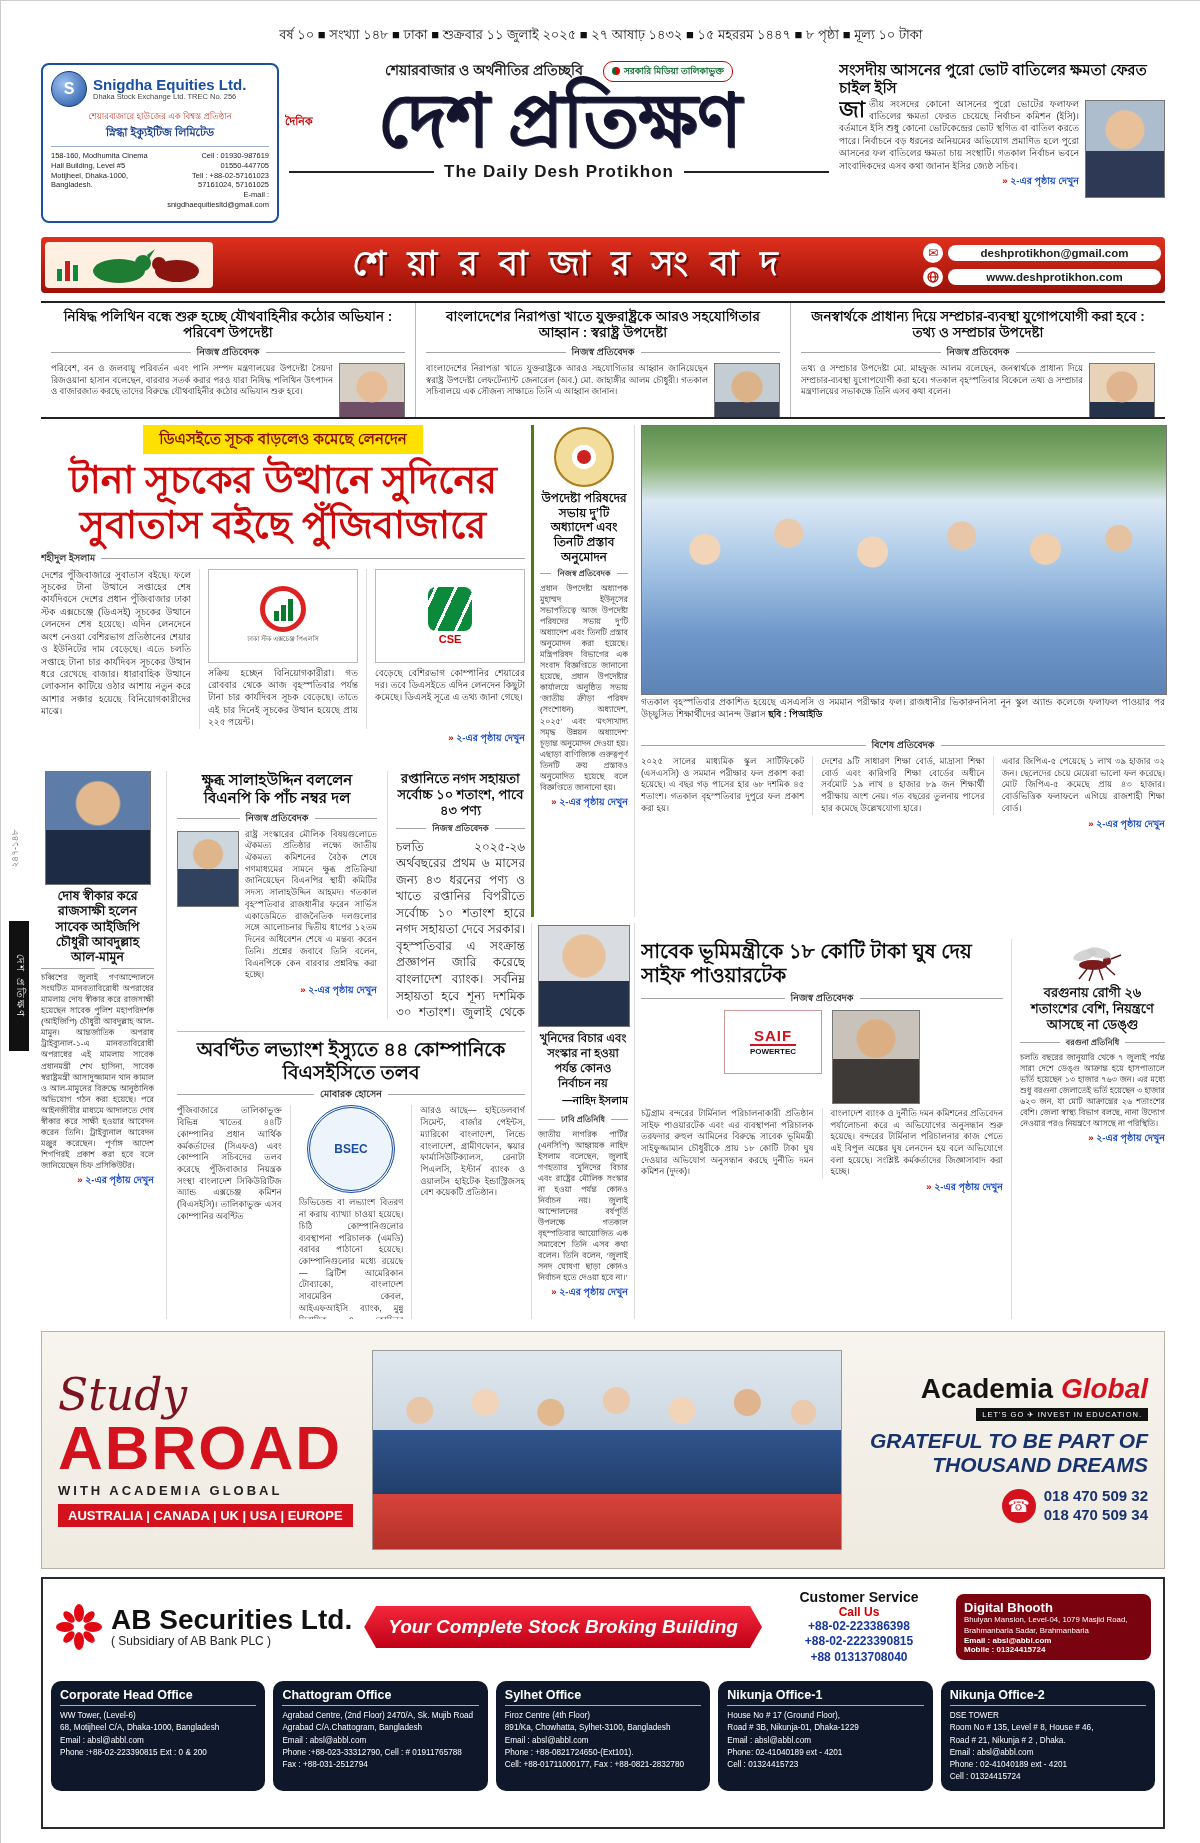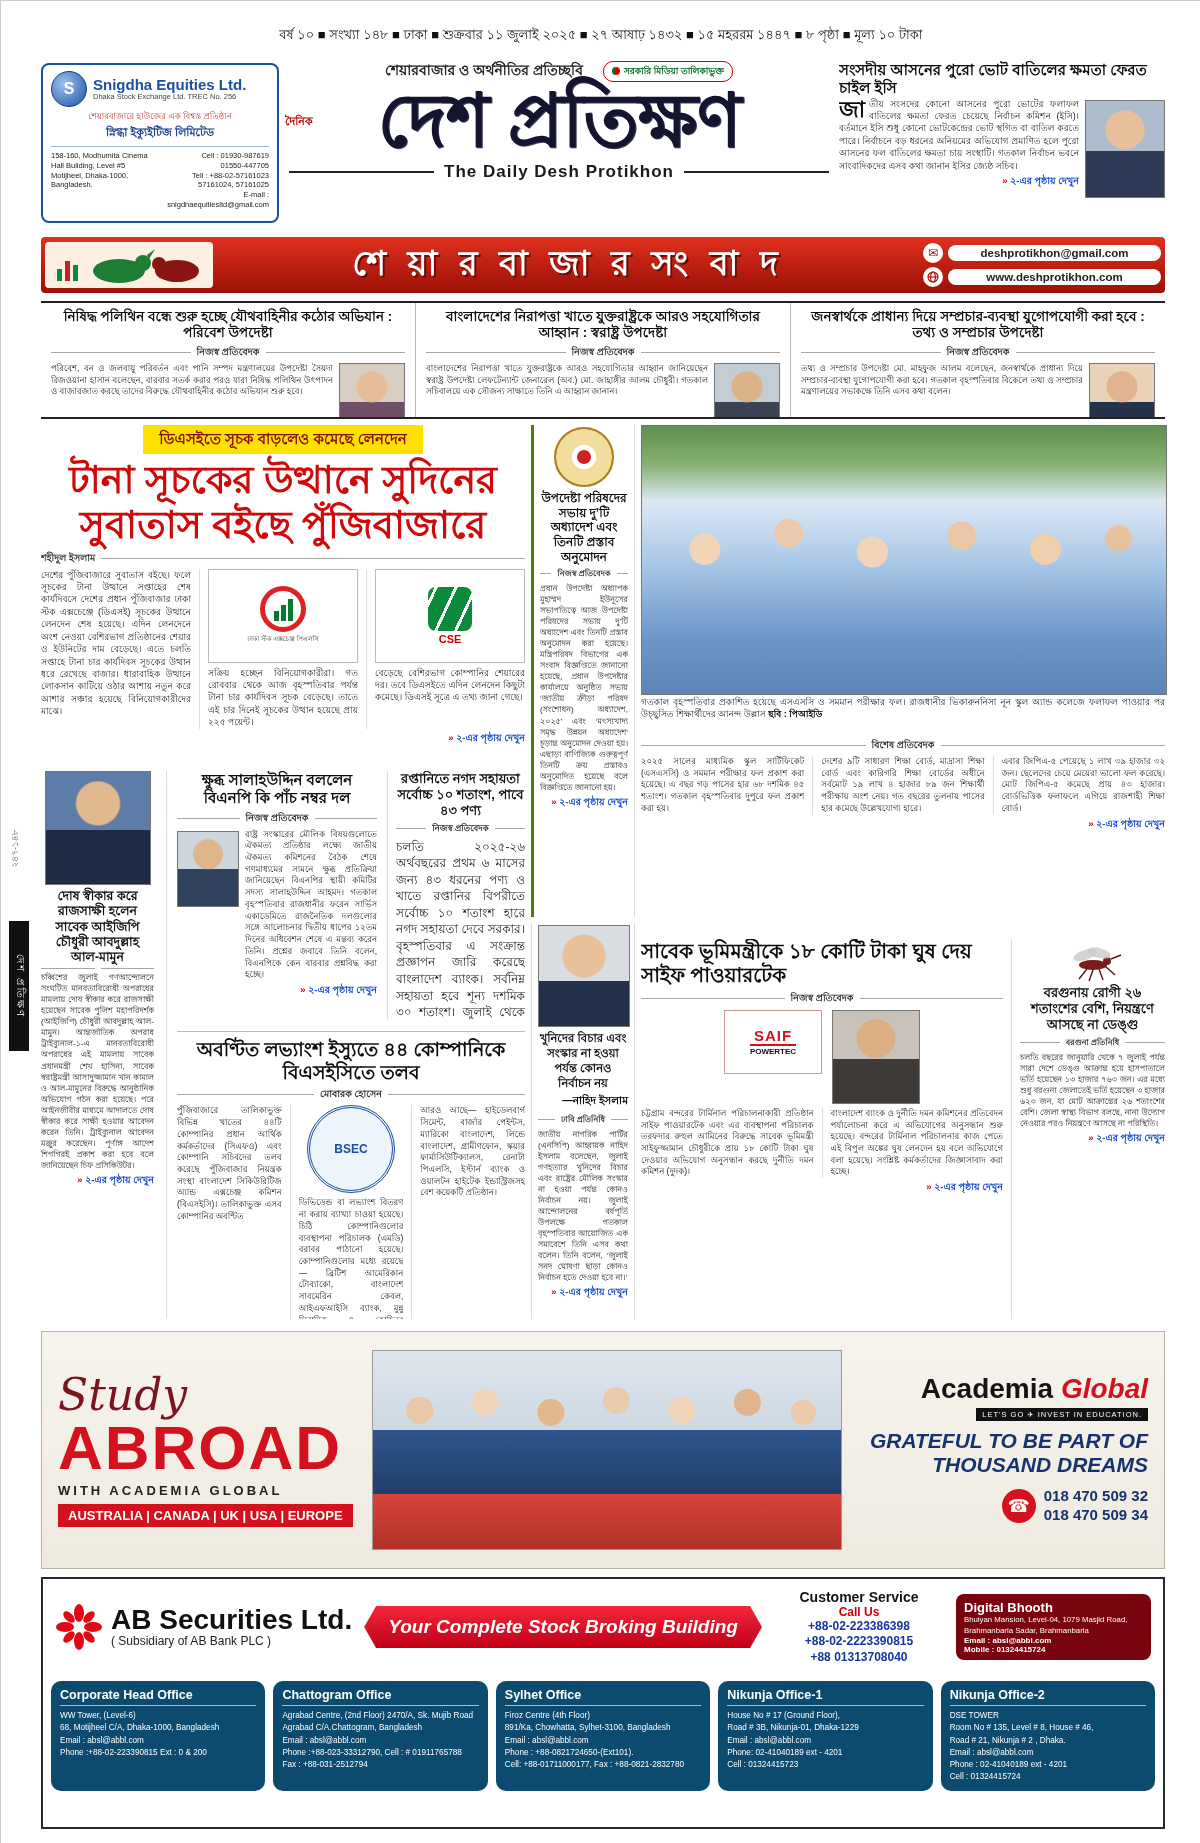--- a/index.html
+++ b/index.html
@@ -211,21 +211,21 @@
         clip-path:polygon(0 50%,3% 0,97% 0,100% 50%,97% 100%,3% 100%);}
   .cs{width:170px;flex:0 0 auto;text-align:center;}
   .cs .t{font-size:14px;font-weight:800;color:#111;}
   .cs .c{font-size:12px;font-weight:bold;color:#d00000;}
   .cs .p{font-size:12px;font-weight:bold;color:#1535a0;line-height:1.3;}
   .booth{width:195px;flex:0 0 auto;background:#7a0310;color:#fff;border-radius:8px;padding:6px 8px;box-sizing:border-box;}
   .booth .t{font-size:13px;font-weight:bold;}
   .booth .b{font-size:7.8px;line-height:1.35;}
   .booth .e{font-size:8px;font-weight:bold;}
   .ab .offs{display:flex;gap:8px;padding:6px 8px 8px;}
-  .off{flex:1;min-width:0;background:#0c4a6e;color:#fff;border-radius:10px;padding:7px 9px;box-sizing:border-box;}
+  .off{flex:1;min-width:0;background:#0f172a;color:#fff;border-radius:10px;padding:7px 9px;box-sizing:border-box;}
   .off .t{font-size:12.5px;font-weight:800;border-bottom:1px solid rgba(255,255,255,.65);padding-bottom:3px;margin-bottom:4px;}
   .off .b{font-size:8.2px;line-height:1.5;}
 
   
   .sidenum{left:-16px;top:840px;transform:rotate(-90deg);font-size:9px;color:#666;width:60px;text-align:center;}
   .sideblk{left:8px;top:920px;width:20px;height:130px;background:#111;color:#fff;
         writing-mode:vertical-rl;display:flex;align-items:center;justify-content:center;font-size:10px;letter-spacing:2px;}
 </style>
 </head>
 <body>

